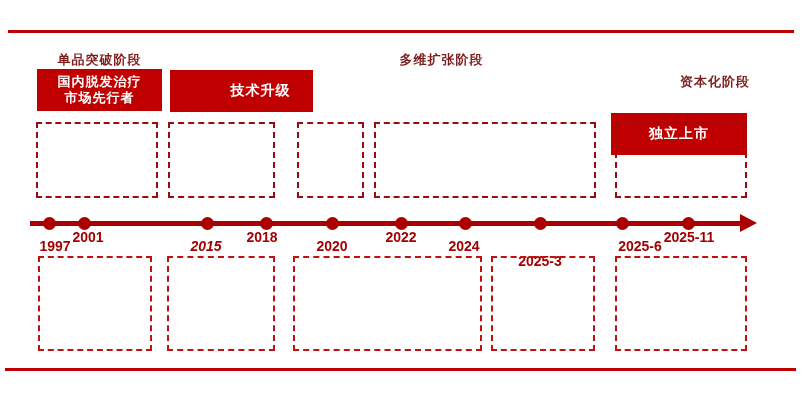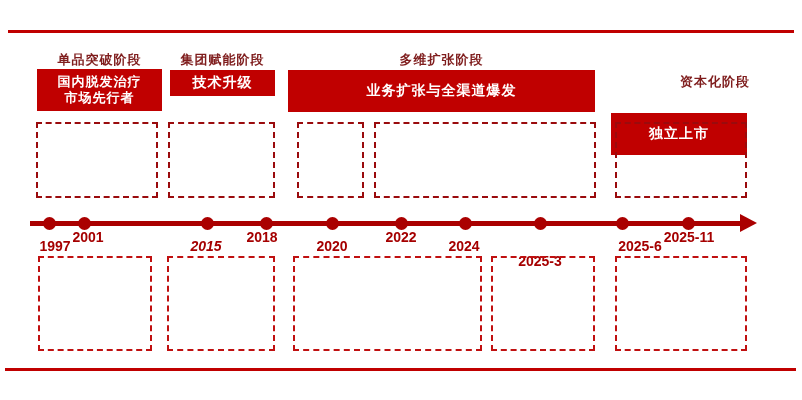--- a/index.html
+++ b/index.html
@@ -34,28 +34,26 @@
   .bottom-rule{position:absolute;left:5px;top:368px;width:791px;height:3px;background:#C00000;}
 </style>
 </head>
 <body>
 
 <div id="canvas">
 
   <div class="top-rule"></div>
 
   <div class="stage-label" style="left:37px;width:125px;">单品突破阶段</div>
-  <div class="stage-label" style="left:170px;width:105px;">集团赋能阶段</div>
   <div class="stage-label" style="left:288px;width:307px;">多维扩张阶段</div>
   <div class="stage-label" style="left:647px;width:136px;margin-top:22px;">资本化阶段</div>
 
   <div class="mbox" style="left:37px;top:69px;width:125px;height:42px;font-size:13px;">国内脱发治疗
 市场先行者</div>
-  <div class="mbox" style="left:170px;top:70px;width:105px;height:26px;">技术升级</div>
-  <div class="mbox" style="left:288px;top:70px;width:307px;height:42px;">业务扩张与全渠道爆发</div>
+  <div class="mbox" style="left:170px;top:70px;width:105px;height:42px;padding-left:38px;">技术升级</div>
   <div class="mbox" style="left:611px;top:70px;width:136px;height:42px;margin-top:43px;">独立上市</div>
 
   <div class="dash-top" style="left:36px;width:122px;"></div>
   <div class="dash-top" style="left:168px;width:107px;"></div>
   <div class="dash-top" style="left:297px;width:67px;"></div>
   <div class="dash-top" style="left:374px;width:222px;"></div>
   <div class="dash-top" style="left:615px;width:132px;"></div>
 
   <div class="yr above" style="left:55px;">1997</div>
   <div class="yr above" style="left:206px;font-style:italic;">2015</div>

